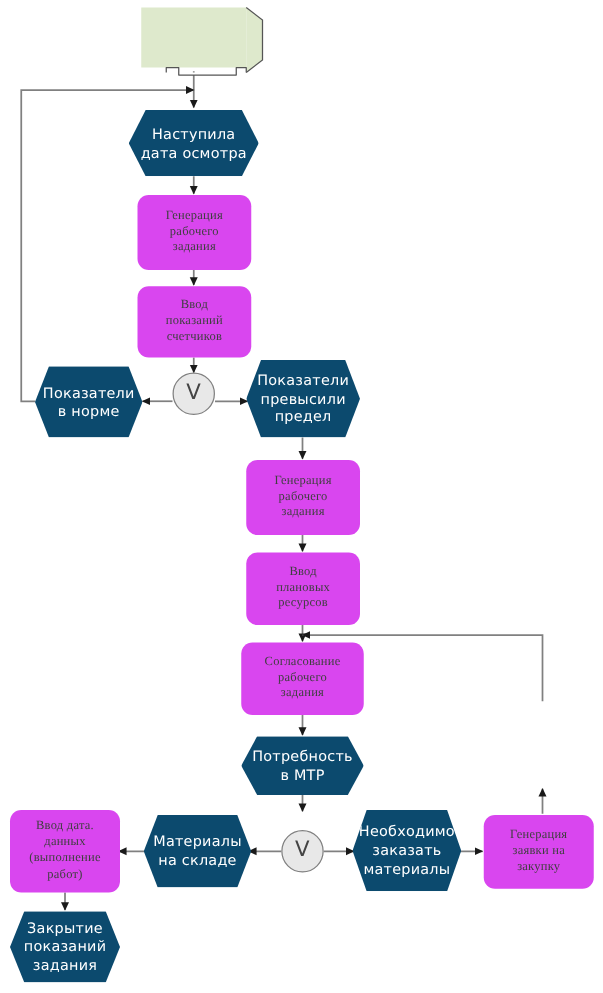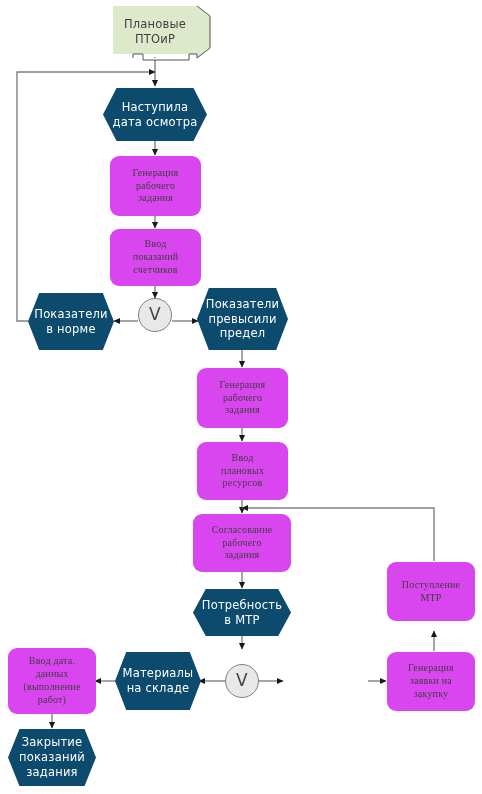--- a/index.html
+++ b/index.html
@@ -137,22 +137,20 @@
     </g>
   </svg>
 
   <div class="node docshape" style="left:113px; top:6px; width:84px; height:52px;">
     <div class="docbody"></div>
     <svg style="position:absolute; left:0; top:0; width:110px; height:60px; z-index:0; overflow:visible;" viewBox="0 0 110 60" xmlns="http://www.w3.org/2000/svg">
       <path d="M 84 0 L 97 10 L 97 42 L 84 52 Z" fill="#dee9cc"></path>
       <path d="M 84 0 L 97 10 L 97 42 L 84 52" fill="none" stroke="#555555" stroke-width="1"></path>
       <path d="M 84 52 L 84 48 L 76 48 L 76 54 L 30 54 L 30 48 L 20 48 L 20 52" fill="#ffffff" stroke="#555555" stroke-width="1" stroke-linejoin="round"></path>
     </svg>
-    <span class="lbl">Плановые
-ПТОиР</span>
   </div>
 
   <div class="node event" style="left:103px; top:88px; width:104px; height:53px;">
     <span class="lbl">Наступила
 дата осмотра</span>
   </div>
 
   <div class="node task" style="left:110px; top:156px; width:91px; height:60px;">
     <span class="lbl">Генерация
 рабочего
@@ -205,31 +203,32 @@
 
   <div class="node gateway" style="left:225px; top:664px; width:34px; height:34px;">
     <span class="lbl">V</span>
   </div>
 
   <div class="node event" style="left:115px; top:652px; width:86px; height:58px;">
     <span class="lbl">Материалы
 на складе</span>
   </div>
 
+  <div class="node event" style="left:282px; top:648px; width:87px; height:65px;">
+    <span class="lbl">Необходимо
+заказать
+материалы</span>
+  </div>
 
   <div class="node task" style="left:387px; top:652px; width:88px; height:59px;">
     <span class="lbl">Генерация
 заявки на
 закупку</span>
   </div>
 
-  <div class="node task" style="left:387px; top:562px; width:88px; height:59px;">
-    <span class="lbl">Поступление
-МТР</span>
-  </div>
 
   <div class="node task" style="left:8px; top:648px; width:88px; height:66px;">
     <span class="lbl">Ввод дата.
 данных
 (выполнение
 работ)</span>
   </div>
 
   <div class="node event" style="left:8px; top:729px; width:88px; height:57px;">
     <span class="lbl">Закрытие

